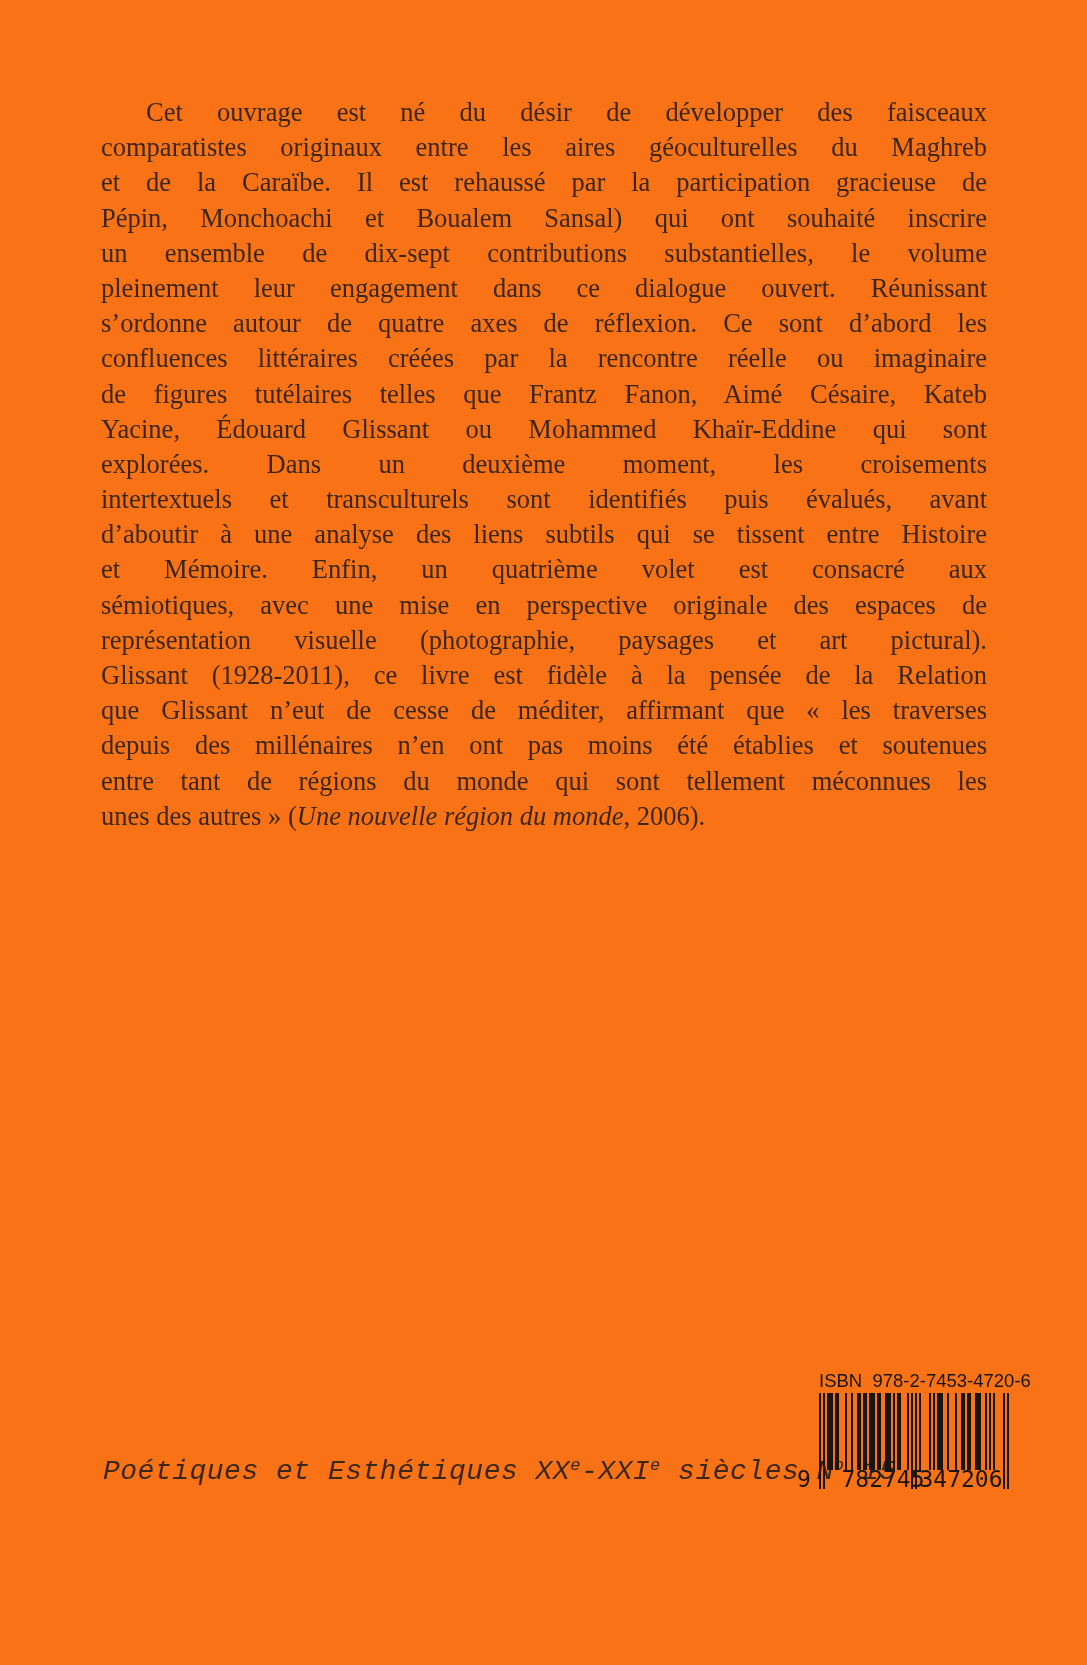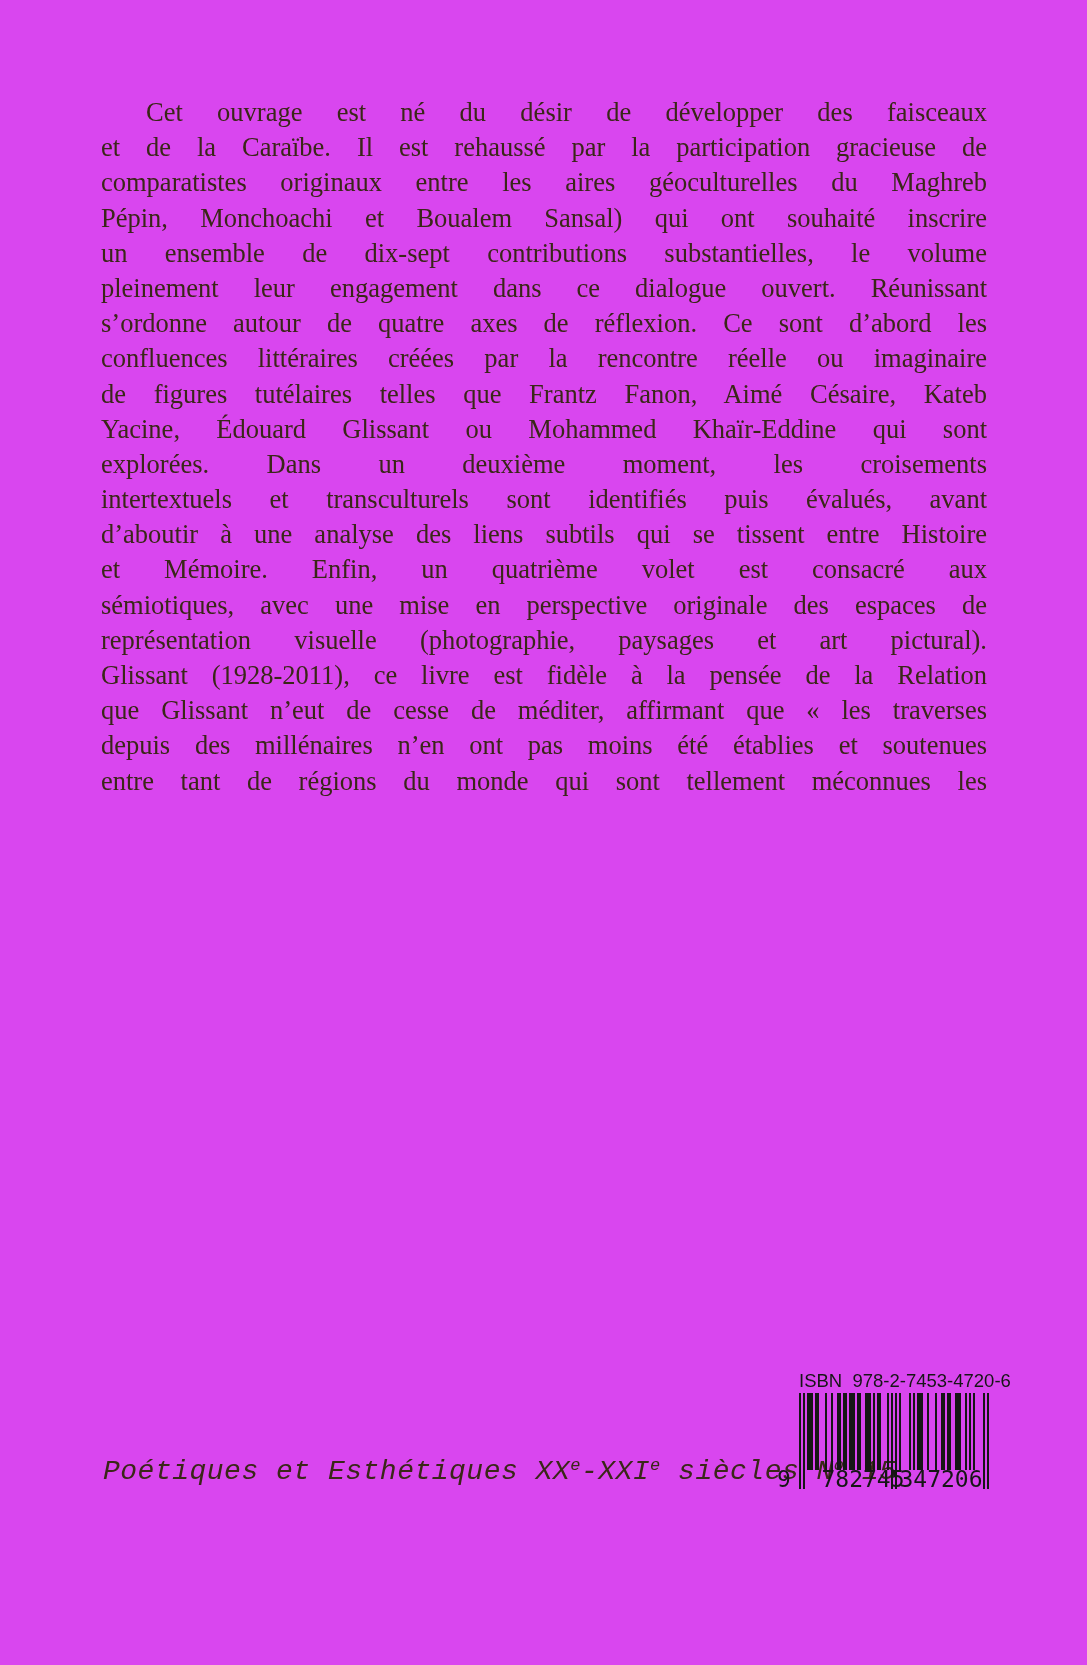--- a/index.html
+++ b/index.html
@@ -46,21 +46,21 @@
     font-family:Liberation Mono, monospace;
   }
   .series sup{
     font-size:17px;
     vertical-align:9px;
     line-height:0;
   }
 
   .barcode-block{
     position:absolute;
-    left:775px;top:1370px;
+    left:795px;top:1370px;
     width:216px;height:126px;
     color:#161616;
   }
   .isbn-label{
     margin-left:24px;
     width:190px;
     text-align:center;
     font-family:"Liberation Sans",sans-serif;
     font-size:18.5px;
     line-height:22px;
@@ -81,43 +81,44 @@
     text-align:center;
     color:#161616;
   }
   .dg-first{left:-2px;width:22px;}
   .dg-left{left:30px;width:84px;padding-left:16px;}
   .dg-right{left:124px;width:84px;}
 </style>
 </head>
 <body>
 
-<div class="page" style="background: #d946ef; color: rgb(58, 39, 24);">
+<div class="page" style="background: #f97316; color: rgb(58, 39, 24);">
 
   <div class="body-text">
       <div class="line indent"><span>Cet ouvrage est né du désir de développer des faisceaux</span></div>
+      <div class="line"><span>comparatistes originaux entre les aires géoculturelles du Maghreb</span></div>
       <div class="line"><span>et de la Caraïbe. Il est rehaussé par la participation gracieuse de</span></div>
-      <div class="line"><span>comparatistes originaux entre les aires géoculturelles du Maghreb</span></div>
       <div class="line"><span>Pépin, Monchoachi et Boualem Sansal) qui ont souhaité inscrire</span></div>
       <div class="line"><span>un ensemble de dix-sept contributions substantielles, le volume</span></div>
       <div class="line"><span>pleinement leur engagement dans ce dialogue ouvert. Réunissant</span></div>
       <div class="line"><span>s’ordonne autour de quatre axes de réflexion. Ce sont d’abord les</span></div>
       <div class="line"><span>confluences littéraires créées par la rencontre réelle ou imaginaire</span></div>
       <div class="line"><span>de figures tutélaires telles que Frantz Fanon, Aimé Césaire, Kateb</span></div>
       <div class="line"><span>Yacine, Édouard Glissant ou Mohammed Khaïr-Eddine qui sont</span></div>
       <div class="line"><span>explorées. Dans un deuxième moment, les croisements</span></div>
       <div class="line"><span>intertextuels et transculturels sont identifiés puis évalués, avant</span></div>
       <div class="line"><span>d’aboutir à une analyse des liens subtils qui se tissent entre Histoire</span></div>
       <div class="line"><span>et Mémoire. Enfin, un quatrième volet est consacré aux</span></div>
       <div class="line"><span>sémiotiques, avec une mise en perspective originale des espaces de</span></div>
       <div class="line"><span>représentation visuelle (photographie, paysages et art pictural).</span></div>
       <div class="line"><span>Glissant (1928-2011), ce livre est fidèle à la pensée de la Relation</span></div>
       <div class="line"><span>que Glissant n’eut de cesse de méditer, affirmant que « les traverses</span></div>
       <div class="line"><span>depuis des millénaires n’en ont pas moins été établies et soutenues</span></div>
       <div class="line"><span>entre tant de régions du monde qui sont tellement méconnues les</span></div>
+      <div class="line no-just"><span>unes des autres » (</span><span class="it">Une nouvelle région du monde</span><span>, 2006).</span></div>
     </div>
 
   <div class="series"><span>Poétiques et Esthétiques XX</span><sup>e</sup><span>-XXI</span><sup>e</sup><span> siècles N</span><sup>o</sup><span> 15</span></div>
 
   <div class="barcode-block">
     <div class="isbn-label">ISBN  978-2-7453-4720-6</div>
     <svg class="bars" width="190" height="96" viewBox="0 0 190 96" xmlns="http://www.w3.org/2000/svg">
         <rect x="0" y="0" width="2" height="96" fill="#161616"></rect>
         <rect x="4" y="0" width="2" height="96" fill="#161616"></rect>
         <rect x="8" y="0" width="2" height="77" fill="#161616"></rect>

